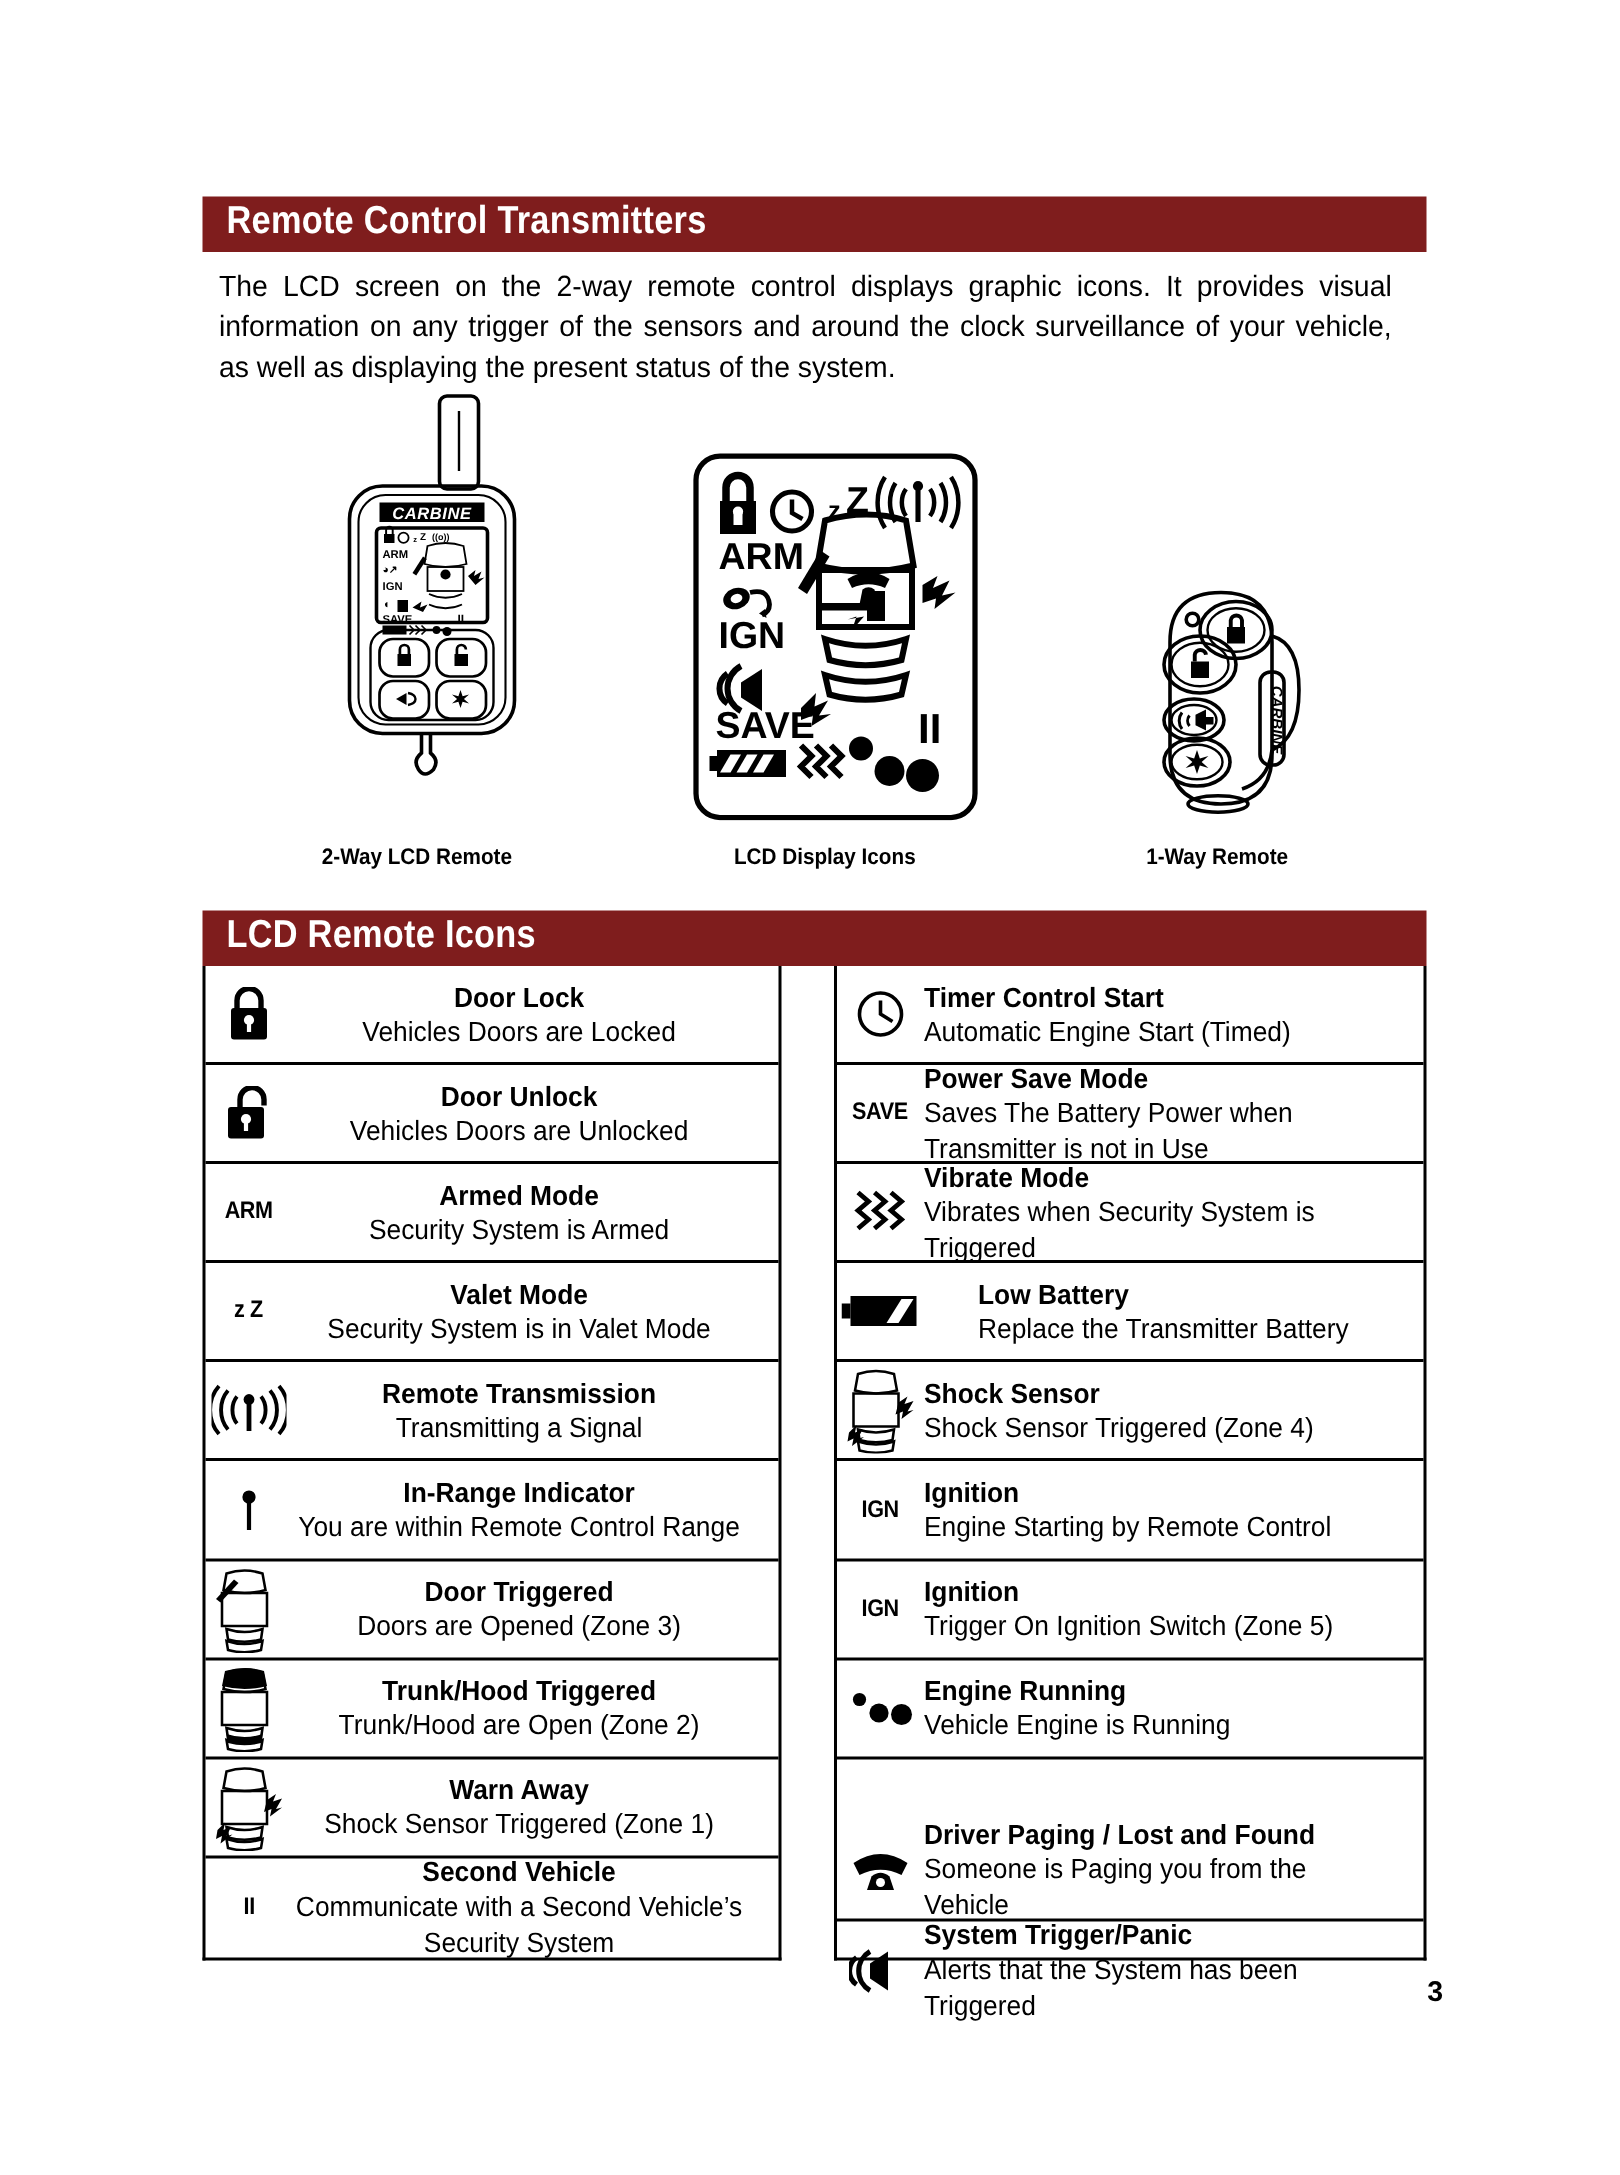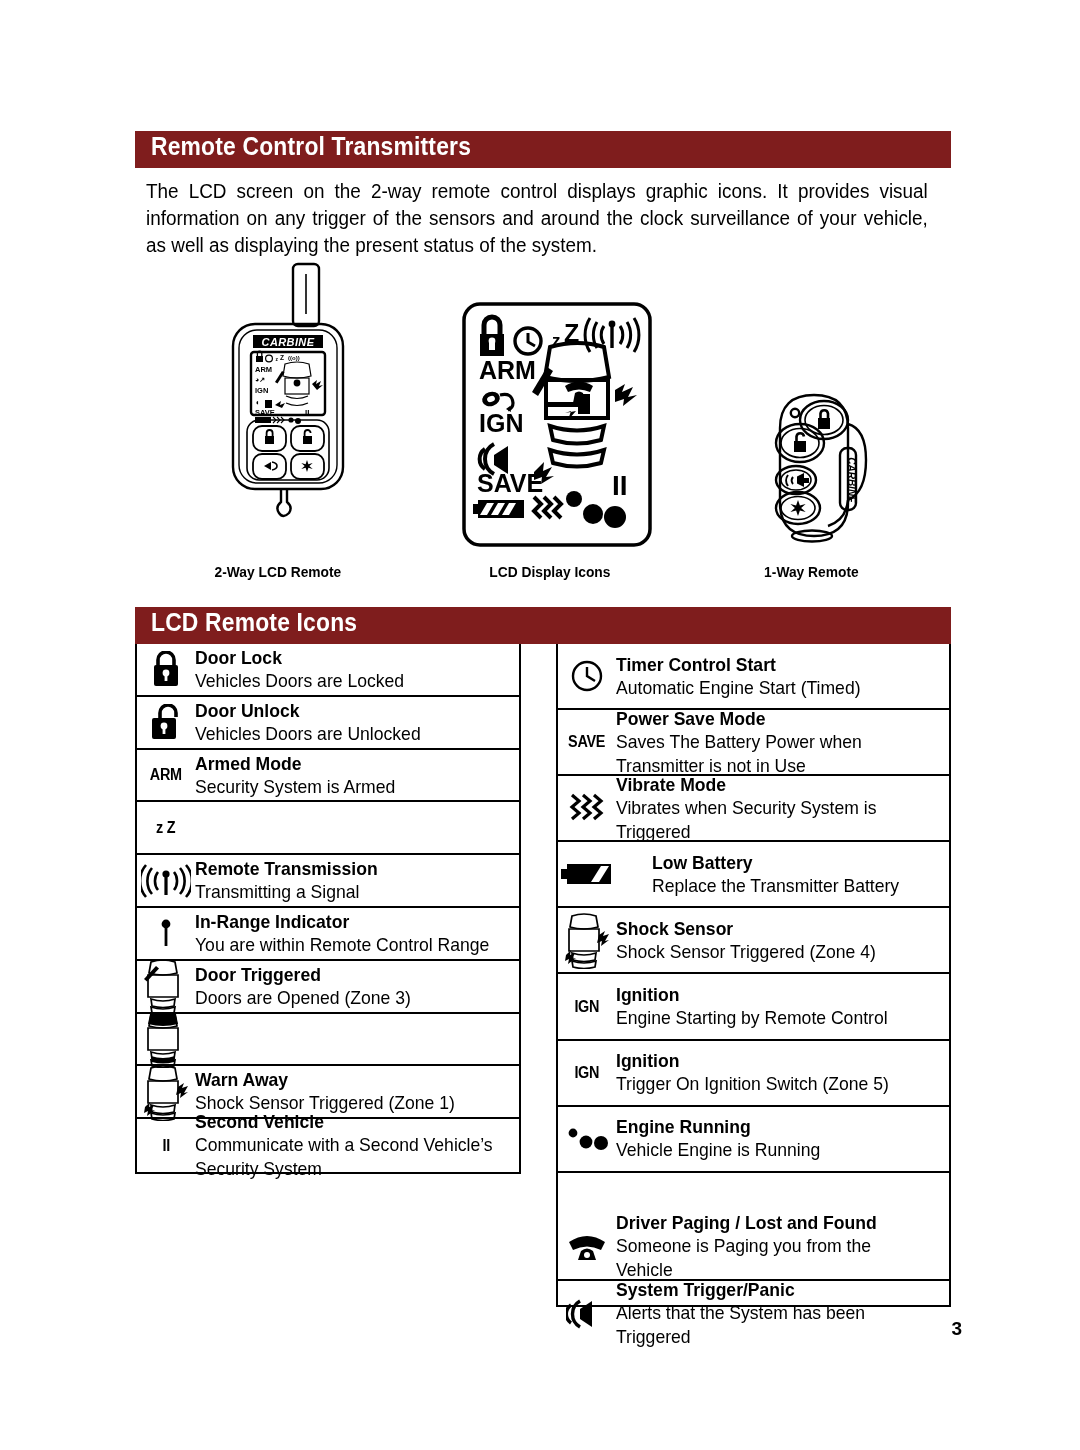--- a/index.html
+++ b/index.html
@@ -77,21 +77,21 @@
 
   
   .tbl {
     position: absolute;
     top: 644px;
     border: 2px solid #000000;
     border-top: none;
     box-sizing: border-box;
     background: #ffffff;
   }
-  #tbl-left  { left: 135px;  width: 386px; height: 530px; }
+  #tbl-left  { left: 135px;  width: 386px; height: 663px; text-align: center; }
   #tbl-right { left: 556px;  width: 395px; height: 663px; }
 
   .row {
     display: flex;
     align-items: center;
     border-bottom: 2px solid #000000;
     box-sizing: border-box;
     position: relative;
   }
   .row:last-child { border-bottom: none; }
@@ -437,20 +437,24 @@
         </div>
         <div class="row-body">
           <div class="row-title">Armed Mode</div>
           <div class="row-desc">Security System is Armed</div>
         </div>
       </div>
       <div class="row" style="height: 10%;">
         <div class="row-icon">
           <span class="i-text">z Z</span>
         </div>
+        <div class="row-body">
+          <div class="row-title">Valet Mode</div>
+          <div class="row-desc">Security System is in Valet Mode</div>
+        </div>
       </div>
       <div class="row" style="height: 10%;">
         <div class="row-icon">
           <span>
             <svg class="i-svg" width="50" height="36" viewBox="0 0 50 36">
               <g fill="#000">
                 <rect x="23.4" y="12" width="3.2" height="20"></rect>
                 <circle cx="25" cy="11" r="3.6"></circle>
                 <path d="M17 9 a9 12 0 0 0 0 18 M33 9 a9 12 0 0 1 0 18" fill="none" stroke="#000" stroke-width="2.6"></path>
                 <path d="M11 5 a15 18 0 0 0 0 26 M39 5 a15 18 0 0 1 0 26" fill="none" stroke="#000" stroke-width="2.6"></path>
@@ -507,20 +511,24 @@
                 <path d="M9 5 q12 -4 24 0 l2 11 q-14 4 -28 0 z"></path>
                 <path d="M6 18 h30 v22 h-30 z"></path>
                 <path d="M9 42 q12 4 24 0 l-1 7 q-11 3 -22 0 z"></path>
                 <path d="M9 50 q12 4 24 0 l-1 6 q-11 3 -22 0 z"></path>
               </g>
               <path d="M8 4 q14 -4 26 0 l2 10 q-15 4 -30 0 z" fill="#000"></path>
               <path d="M9 46 q12 4 24 0 l-1 6 q-11 3 -22 0 z" fill="#000"></path>
             </svg>
           </span>
         </div>
+        <div class="row-body">
+          <div class="row-title">Trunk/Hood Triggered</div>
+          <div class="row-desc">Trunk/Hood are Open (Zone 2)</div>
+        </div>
       </div>
       <div class="row" style="height: 10%;">
         <div class="row-icon">
           <span>
             <svg class="i-svg" width="48" height="58" viewBox="0 0 48 58">
               <g fill="none" stroke="#000" stroke-width="1.7">
                 <path d="M9 5 q12 -4 24 0 l2 11 q-14 4 -28 0 z"></path>
                 <path d="M6 18 h30 v22 h-30 z"></path>
                 <path d="M9 42 q12 4 24 0 l-1 7 q-11 3 -22 0 z"></path>
                 <path d="M9 50 q12 4 24 0 l-1 6 q-11 3 -22 0 z"></path>

